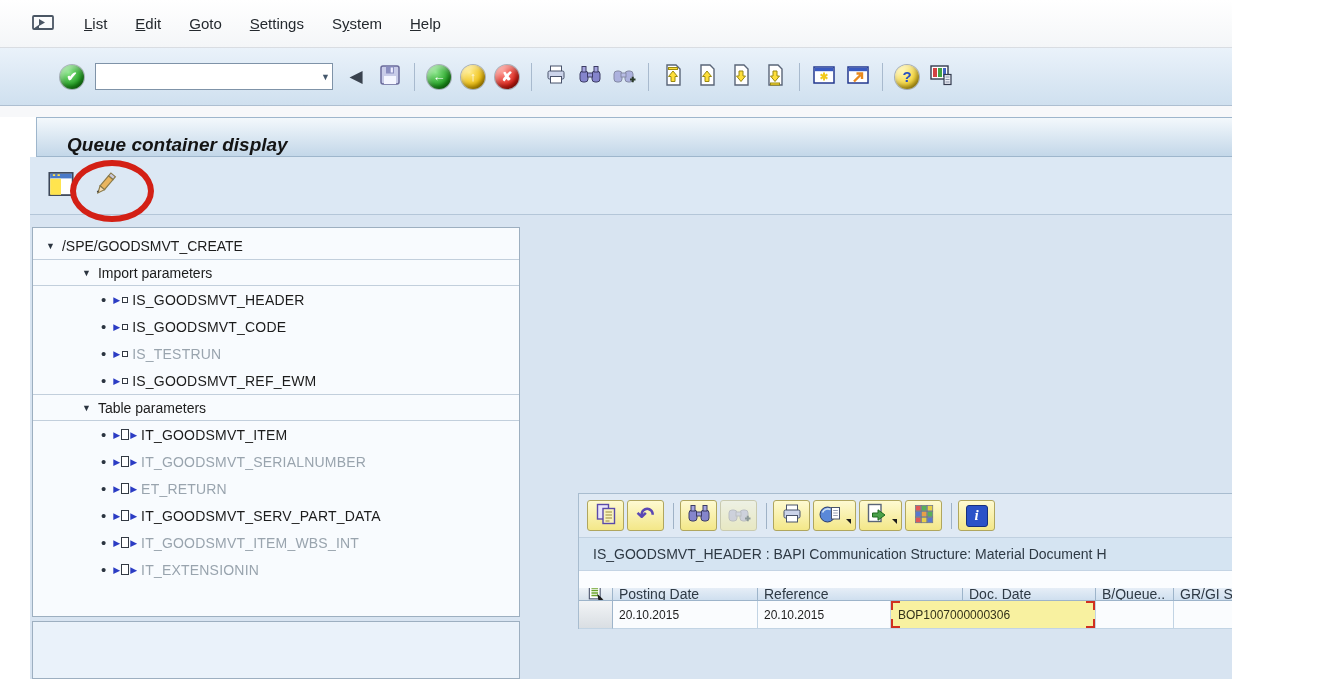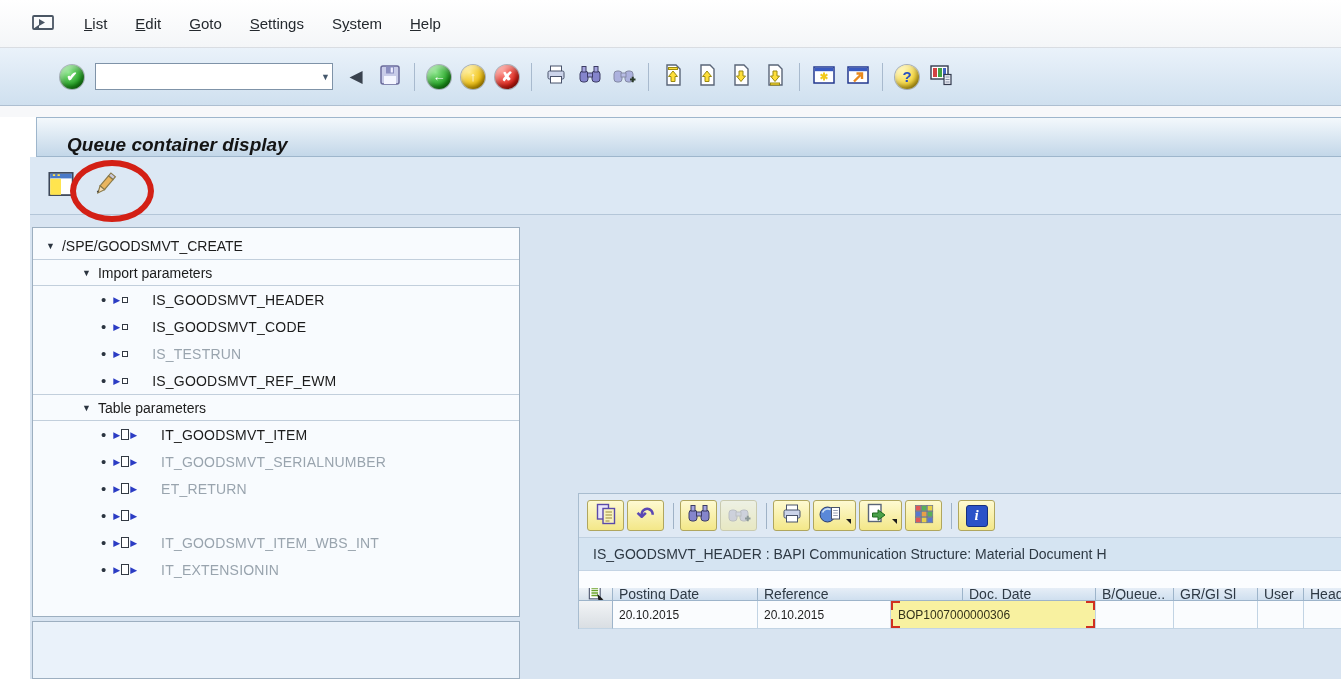--- a/index.html
+++ b/index.html
@@ -1,18 +1,18 @@
 <!DOCTYPE html>
 <html><head>
 <meta charset="utf-8">
 <style>
   * { box-sizing: border-box; margin: 0; padding: 0; }
   html,body { width:1341px; height:679px; }
   body { font-family:"Liberation Sans", sans-serif; background:#fff; }
-  #screen { position:relative; width:1341px; height:679px; overflow:hidden; background:#fff; }
+  #screen { position:relative; width:1232px; height:679px; overflow:hidden; background:#fff; }
 
   
   .menubar { position:absolute; left:0; top:0; width:1341px; height:48px;
              background:linear-gradient(#ffffff,#f4f6f8); border-bottom:1px solid #d9dde2;
              display:flex; align-items:center; }
   .menu-sys-icon { margin-left:30px; margin-right:14px; display:inline-flex; }
   .menu-items { display:flex; align-items:center; }
   .menu-item { padding:4px 14px; font-size:15px; color:#24292e; cursor:default; }
   .menu-item u { text-decoration:underline; }
 
@@ -59,21 +59,21 @@
   .tree-panel  { position:absolute; left:2px; top:12px; width:488px; height:390px;
                  background:#f8fbfe; border:1px solid #9dafc0; padding-top:4px; overflow:hidden; }
   .tree-panel2 { position:absolute; left:2px; top:406px; width:488px; height:58px;
                  background:#eaf2fa; border:1px solid #9dafc0; }
   .trow { height:27px; display:flex; align-items:center; font-size:14px; color:#1c1c1c; cursor:pointer; white-space:nowrap; }
   .trow.root  { padding-left:13px; }
   .trow.group { padding-left:49px; border-top:1px solid #c2cfdc; border-bottom:1px solid #c2cfdc; }
   .trow.leaf  { padding-left:68px; }
   .trow .exp { font-size:9px; color:#2b3440; margin-right:7px; cursor:pointer; }
   .trow .blt { font-size:15px; color:#2b3440; margin-right:7px; line-height:10px; }
-  .trow .lbl { margin-left:24px; letter-spacing:.2px; }
+  .trow .lbl { margin-left:4px; letter-spacing:.2px; }
   .trow .lbl.dis { color:#99a4ae; }
   .ti { display:inline-flex; align-items:center; }
   .ti .arr { color:#2b3cc4; font-size:9px; }
   .ti .sq  { width:6px; height:6px; border:1px solid #333a44; background:#fff; margin-left:2px; }
   .ti .doc { width:8px; height:11px; border:1px solid #333a44; background:#fff; margin:0 1px; }
 
   
   .alv { position:absolute; left:548px; top:278px; width:818px; height:136px;
          border:1px solid #a8bccf; background:#fbfdff; }
   .alv-toolbar { height:44px; background:#dfe9f4; border-bottom:1px solid #c0d0e0;
@@ -351,20 +351,21 @@
           </span>
           <span class="lbl dis">ET_RETURN</span>
         </div>
         <div class="trow leaf">
           <span class="blt">•</span>
           <span class="ti">
             <span class="arr">▶</span>
             <span class="doc"></span>
             <span class="arr">▶</span>
           </span>
+          <span class="lbl">IT_GOODSMVT_SERV_PART_DATA</span>
         </div>
         <div class="trow leaf">
           <span class="blt">•</span>
           <span class="ti">
             <span class="arr">▶</span>
             <span class="doc"></span>
             <span class="arr">▶</span>
           </span>
           <span class="lbl dis">IT_GOODSMVT_ITEM_WBS_INT</span>
         </div>

